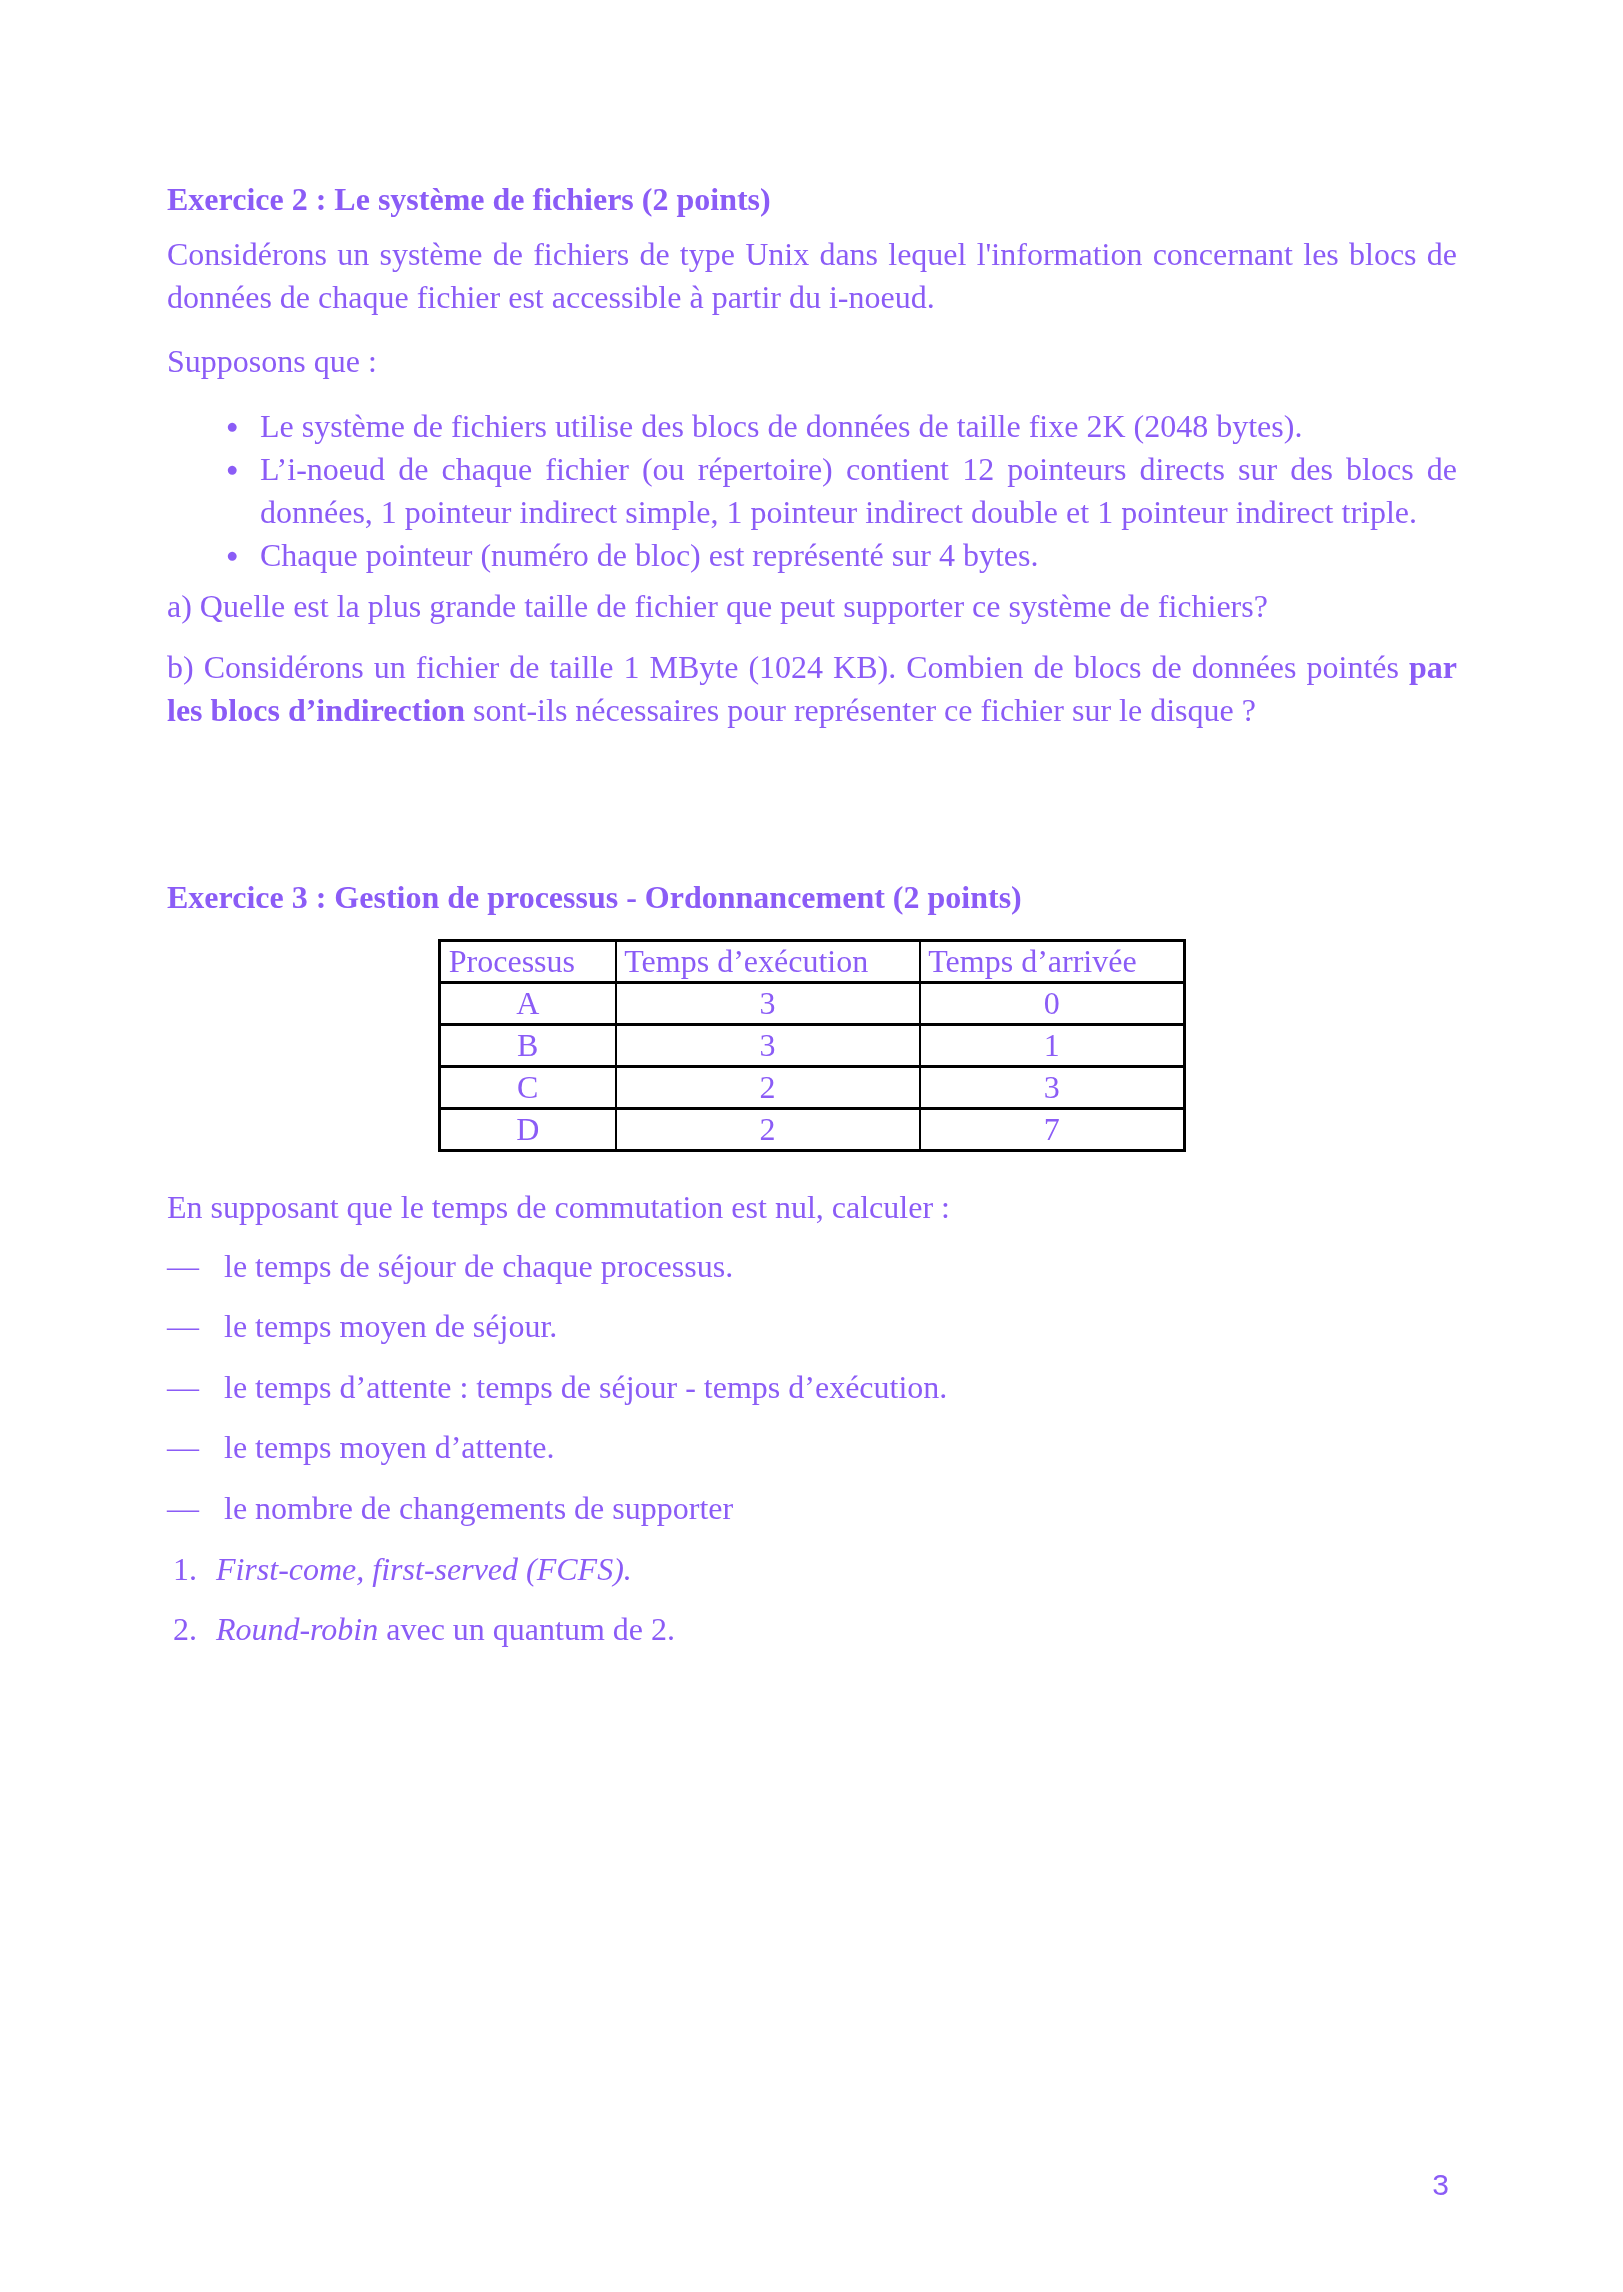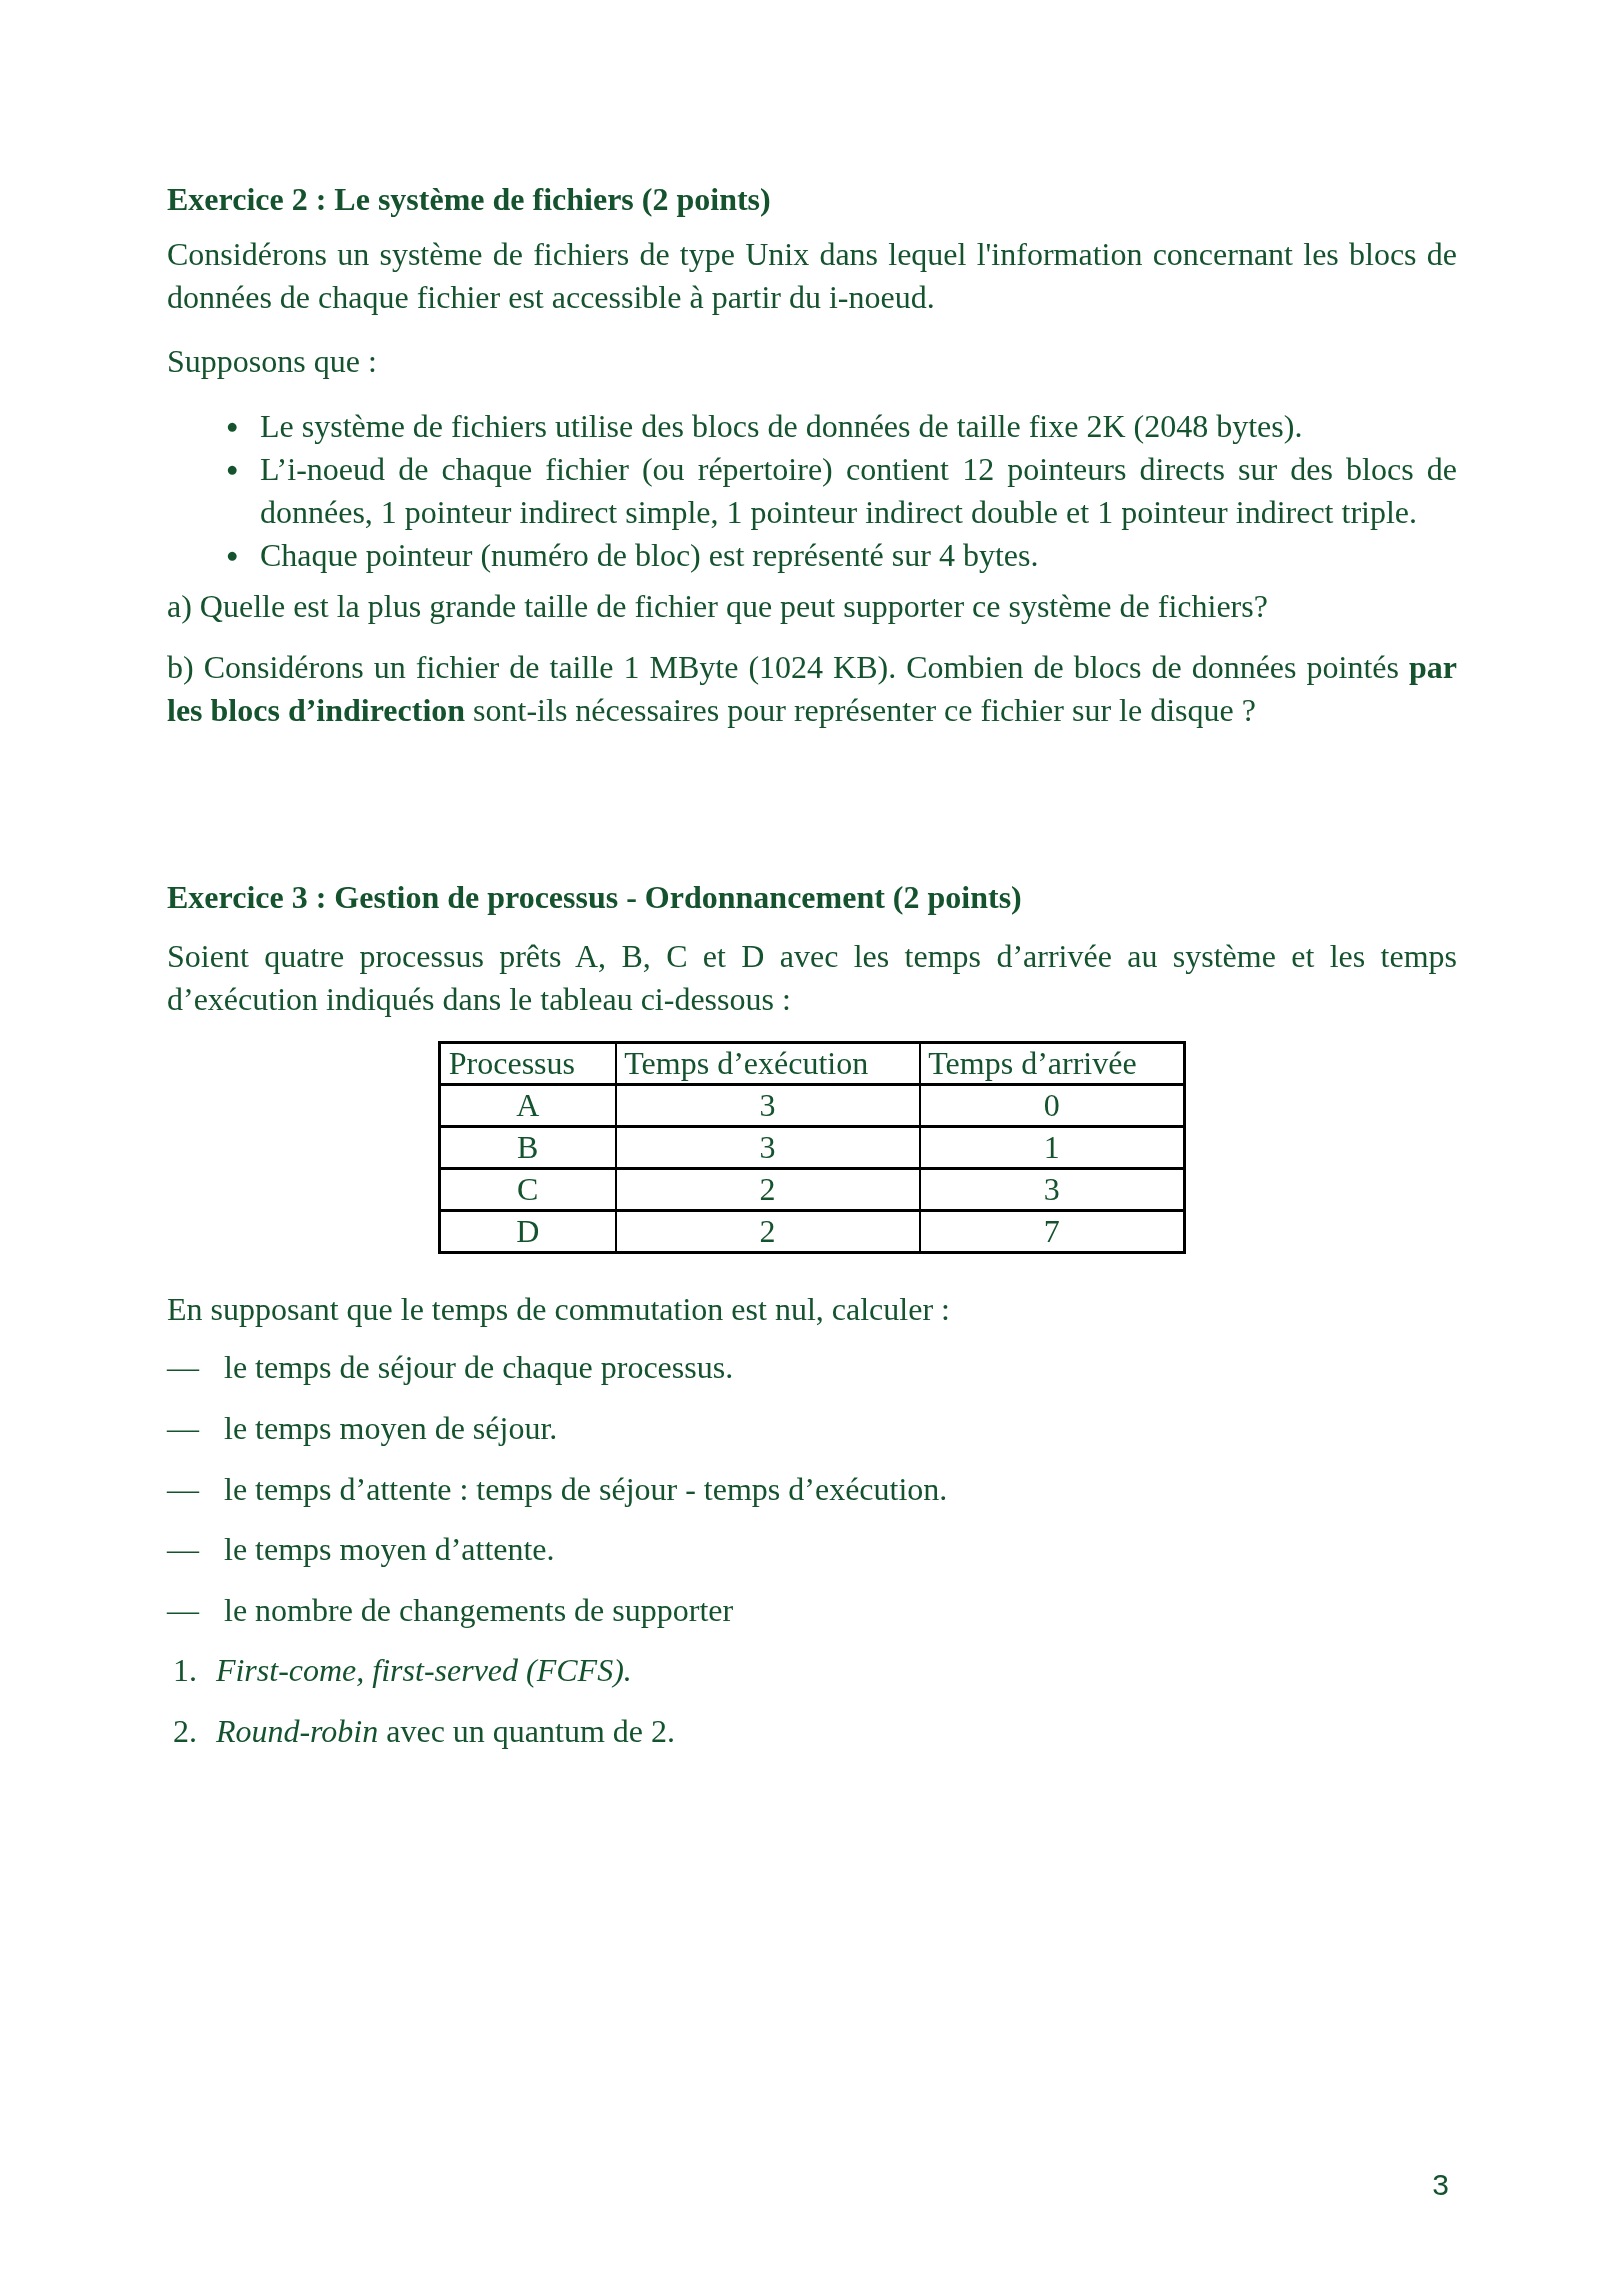--- a/index.html
+++ b/index.html
@@ -3,21 +3,21 @@
 <meta charset="utf-8">
 <style>
   * { margin: 0; padding: 0; box-sizing: border-box; }
   html, body { background: #e8e8e8; }
   .page {
     position: relative;
     width: 1623px;
     height: 2293px;
     margin: 0 auto;
     background: #ffffff;
-    color: #14532d;
+    color: #8b5cf6;
     font-family: "Liberation Serif", "DejaVu Serif", serif;
     font-size: 32px;
     line-height: 43px;
     overflow: hidden;
   }
   .content {
     position: absolute;
     left: 167px;
     top: 0;
     width: 1290px;
@@ -110,21 +110,20 @@
         <span class="bullet-text">Chaque pointeur (numéro de bloc) est représenté sur 4 bytes.</span>
       </div>
     </div>
 
     <div class="para-qa">a) Quelle est la plus grande taille de fichier que peut supporter ce système de fichiers?</div>
 
     <div class="para-qb"><span>b) Considérons un fichier de taille 1 MByte (1024 KB). Combien de blocs de données pointés </span><span style="font-weight: bold;">par les blocs d’indirection</span><span> sont-ils nécessaires pour représenter ce fichier sur le disque ?</span></div>
 
     <div class="heading h-ex3">Exercice 3 : Gestion de processus - Ordonnancement (2 points)</div>
 
-    <div class="para-intro3">Soient quatre processus prêts A, B, C et D avec les temps d’arrivée au système et les temps d’exécution indiqués dans le tableau ci-dessous :</div>
 
     <table class="process-table">
       <colgroup>
           <col class="c1">
           <col class="c2">
           <col class="c3">
         </colgroup>
       <thead>
         <tr>
           <th>Processus</th>

